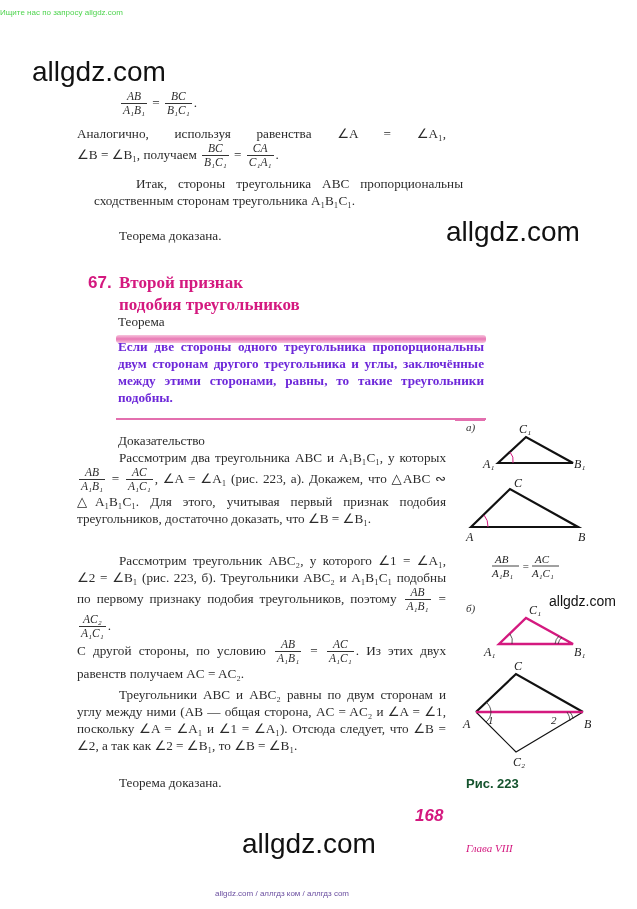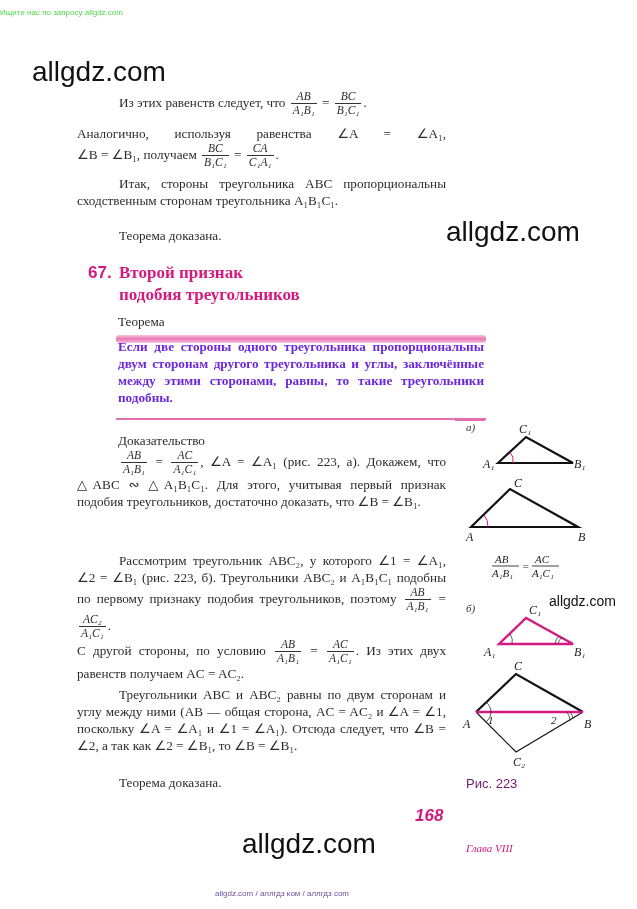--- a/index.html
+++ b/index.html
@@ -30,39 +30,39 @@
     font-size: 11.5px; line-height: 13px; margin: 0 2px; text-indent: 0;
   }
   .frac .num { display: block; border-bottom: 1px solid #333; padding: 0 2px; font-style: italic; }
   .frac .den { display: block; padding: 0 2px; font-style: italic; }
   .sec-title {
     left: 88px; top: 262px; color: #d4197f; font-weight: bold;
     font-family: "Liberation Serif", serif; font-size: 17px; line-height: 22px;
   }
   .sec-num {
     font-family: "Liberation Sans", sans-serif; font-weight: bold; font-size: 17px;
-    display: inline-block; width: 31px;
+    display: inline-block; width: 31px; margin-top: 10px;
   }
   .sec-title .l2 { padding-left: 31px; }
   .pink-bar {
     left: 116px; top: 335px; width: 370px; height: 8px;
     background: linear-gradient(#f7c4dd, #e878b4 50%, #f7c4dd);
     border-radius: 3px;
   }
   .pink-line { left: 116px; top: 418px; width: 370px; height: 2px; background: #e36fae; }
   .pink-short { left: 455px; top: 419px; width: 30px; height: 2px; background: #e36fae; }
   .theorem-box {
     position: absolute; left: 118px; top: 338px; width: 366px;
     font-family: "Liberation Serif", serif; font-weight: bold;
     font-size: 13.2px; line-height: 17px; text-align: justify; color: #6d28d9;
   }
   .fig-label { font-family: "Liberation Serif", serif; font-style: italic; font-size: 11px; color: #333; }
   .fig-caption {
-    left: 466px; top: 776px; font-family: "Liberation Sans", sans-serif; font-weight: normal;
-    color: #701a75; font-size: 13px;
+    left: 466px; top: 776px; font-family: "Liberation Sans", sans-serif; font-weight: bold;
+    color: #14532d; font-size: 13px;
   }
   .page-num {
     left: 415px; top: 806px; font-family: "Liberation Sans", sans-serif; font-weight: bold;
     font-style: italic; color: #d4197f; font-size: 17px;
   }
   .chapter {
     left: 466px; top: 842px; font-family: "Liberation Serif", serif; font-style: italic;
     color: #d4197f; font-size: 11px;
   }
   .bottom-banner {
@@ -75,47 +75,47 @@
 <body>
 
 <div class="abs top-banner">Ищите нас по запросу allgdz.com</div>
 
 <div class="abs wm wm-big" style="left:32px;top:56px;">allgdz.com</div>
 <div class="abs wm wm-big" style="left:446px;top:216px;">allgdz.com</div>
 <div class="abs wm wm-small" style="left:549px;top:593px;">allgdz.com</div>
 <div class="abs wm wm-big" style="left:242px;top:828px;">allgdz.com</div>
 
 <div class="para indent" style="top:90px;">
-  <span>Из этих равенств следует, что</span>
   <span class="frac"><span class="num">AB</span><span class="den">A₁B₁</span></span> =
   <span class="frac"><span class="num">BC</span><span class="den">B₁C₁</span></span>.
 </div>
 <div class="para" style="top:125px;">
   <div style="text-align-last: justify;">Аналогично, используя равенства ∠A = ∠A₁,</div>
   <div>
     <span>∠B = ∠B₁, получаем</span>
     <span class="frac"><span class="num">BC</span><span class="den">B₁C₁</span></span> =
     <span class="frac"><span class="num">CA</span><span class="den">C₁A₁</span></span>.
   </div>
 </div>
-<div class="para indent" style="top:175px;">Итак, стороны треугольника ABC пропорциональны сходственным сторонам треугольника A₁B₁C₁.</div>
+<div class="para indent" style="top:175px;margin-left:17px;">Итак, стороны треугольника ABC пропорциональны сходственным сторонам треугольника A₁B₁C₁.</div>
 <div class="para indent bold" style="top:227px;">Теорема доказана.</div>
 
 <div class="abs sec-title">
   <div><span class="sec-num">67.</span><span>Второй признак</span></div>
   <div class="l2">подобия треугольников</div>
 </div>
 
 <div class="para bold" style="left:118px;top:313px;">Теорема</div>
 <div class="abs pink-bar"></div>
 <div class="theorem-box">Если две стороны одного треугольника пропорциональны двум сторонам другого треугольника и углы, заключённые между этими сторонами, равны, то такие треугольники подобны.</div>
 <div class="abs pink-line"></div>
 
 <div class="para bold" style="left:118px;top:432px;">Доказательство</div>
 <div class="para indent" style="top:449px;">
+  <span>Рассмотрим два треугольника ABC и A₁B₁C₁, у которых</span>
   <span class="frac"><span class="num">AB</span><span class="den">A₁B₁</span></span> =
   <span class="frac"><span class="num">AC</span><span class="den">A₁C₁</span></span><span>, ∠A = ∠A₁ (рис. 223, а). Докажем, что △ABC ∾ △A₁B₁C₁. Для этого, учитывая первый признак подобия треугольников, достаточно доказать, что ∠B = ∠B₁.</span>
 </div>
 <div class="para indent" style="top:552px;">
   <span>Рассмотрим треугольник ABC₂, у которого ∠1 = ∠A₁, ∠2 = ∠B₁ (рис. 223, б). Треугольники ABC₂ и A₁B₁C₁ подобны по первому признаку подобия треугольников, поэтому</span>
   <span class="frac"><span class="num">AB</span><span class="den">A₁B₁</span></span> =
   <span class="frac"><span class="num">AC₂</span><span class="den">A₁C₁</span></span>.
 </div>
 <div class="para" style="top:638px;">
   <span>С другой стороны, по условию</span>

